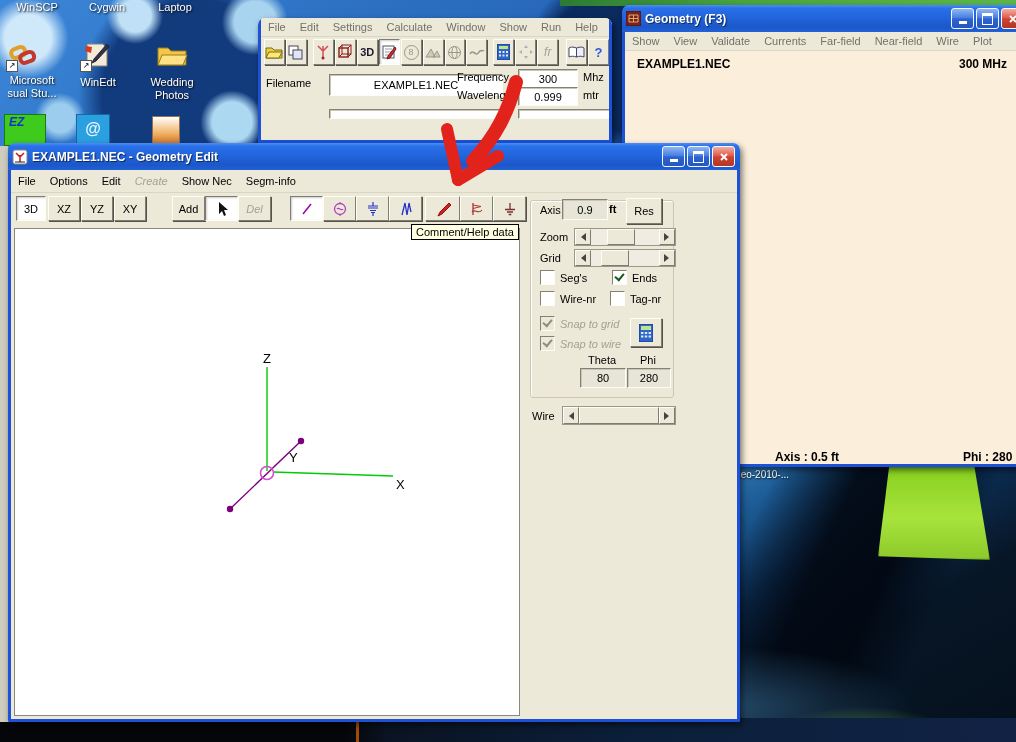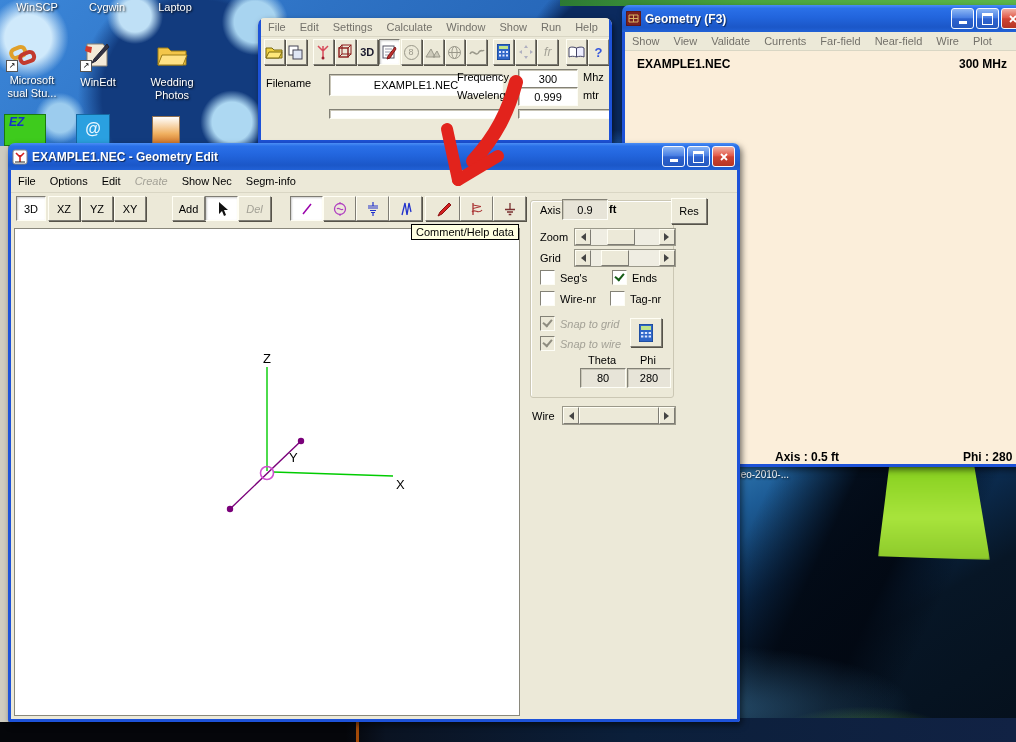--- a/index.html
+++ b/index.html
@@ -386,21 +386,21 @@
           <text x="248" y="134" font-size="13" fill="#000">Z</text>
           <text x="381" y="260" font-size="13" fill="#000">X</text>
           <text x="274" y="233" font-size="13" fill="#000">Y</text>
         </svg>
       </div>
 
       <div class="abs groupbox" style="left:519px;top:30px;width:142px;height:196px"></div>
       <span class="abs" style="left:529px;top:34px">Axis</span>
       <div class="abs sunken field gfield" style="left:551px;top:29px;width:44px;height:19px">0.9</div>
       <b class="abs" style="left:598px;top:33px">ft</b>
-      <div class="abs tbtn raised" style="left:660px;top:28px;width:34px;height:24px">Res</div>
+      <div class="abs tbtn raised" style="left:615px;top:28px;width:34px;height:24px">Res</div>
 
       <span class="abs" style="left:529px;top:61px">Zoom</span>
       <div class="abs sb" style="left:563px;top:58px;width:100px;height:16px">
         <span class="sbar">
             <span class="tri-l"></span>
           </span>
         <span style="width:16px"></span>
         <span class="thumb" style="width:26px"></span>
         <span style="flex:1"></span>
         <span class="sbar">

